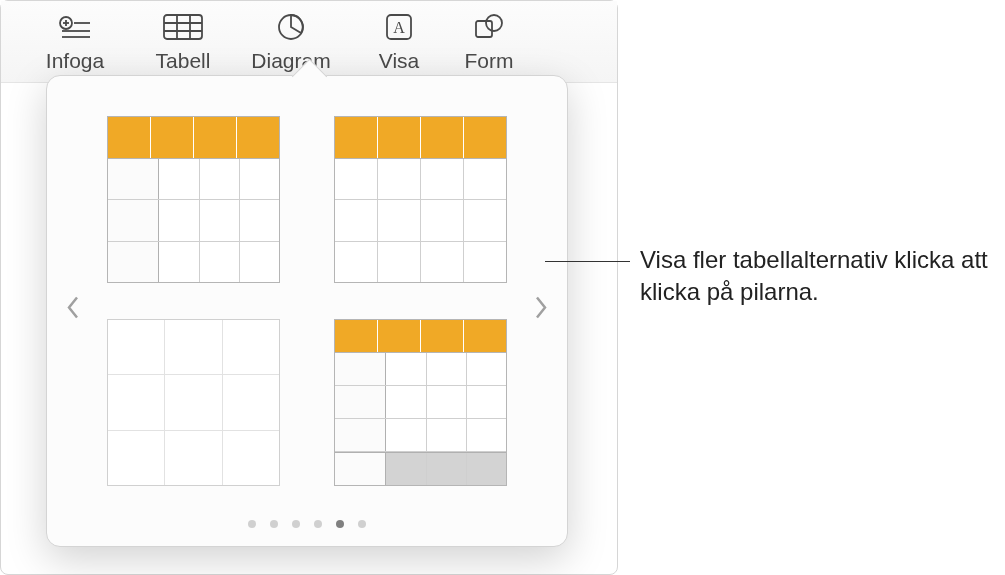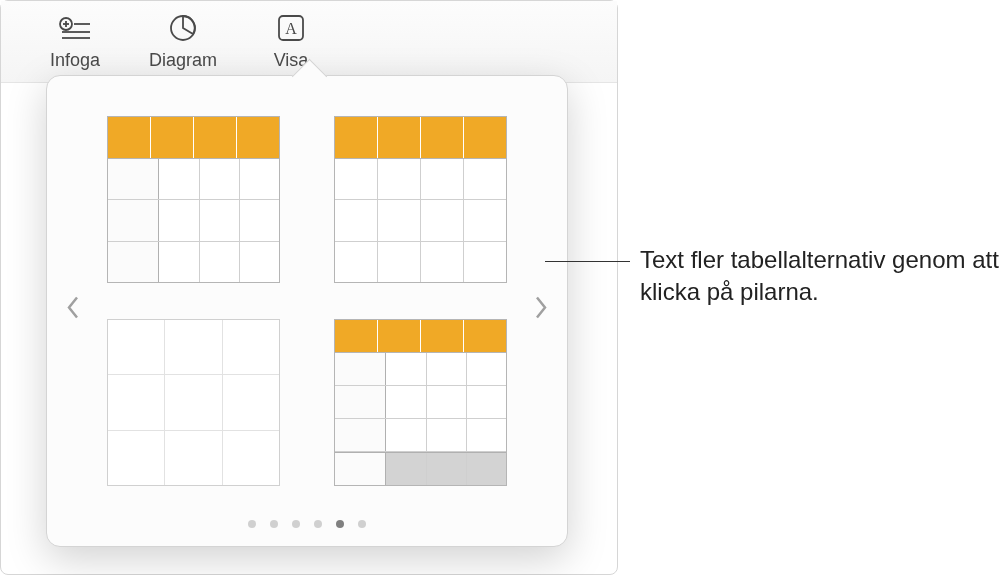--- a/index.html
+++ b/index.html
@@ -42,21 +42,21 @@
       color: #4a4a4a;
       position: relative;
     }
     .tool .icon-wrap {
       height: 32px;
       display: flex;
       align-items: center;
       justify-content: center;
     }
     .tool .label {
-      font-size: 18px;
+      font-size: 21px;
       color: #4a4a4a;
       margin-top: 6px;
       font-weight: 400;
     }
     .popover {
       position: absolute;
       top: 74px;
       left: 45px;
       width: 522px;
       height: 472px;
@@ -194,35 +194,56 @@
           <line x1="5" y1="8" x2="11" y2="8" stroke="#4a4a4a" stroke-width="1.8"></line>
           <line x1="16" y1="8" x2="32" y2="8" stroke="#4a4a4a" stroke-width="1.8"></line>
           <line x1="4" y1="16" x2="32" y2="16" stroke="#4a4a4a" stroke-width="1.8"></line>
           <line x1="4" y1="22" x2="32" y2="22" stroke="#4a4a4a" stroke-width="1.8"></line>
         </svg>
       </div>
       <div class="label">Infoga</div>
     </div>
     <div class="tool">
       <div class="icon-wrap">
+        <svg width="40" height="26" viewBox="0 0 40 26">
+          <rect x="1" y="1" width="38" height="24" rx="3" fill="none" stroke="#4a4a4a" stroke-width="1.8"></rect>
+          <line x1="1" y1="9" x2="39" y2="9" stroke="#4a4a4a" stroke-width="1.8"></line>
+          <line x1="1" y1="17" x2="39" y2="17" stroke="#4a4a4a" stroke-width="1.8"></line>
+          <line x1="14" y1="1" x2="14" y2="25" stroke="#4a4a4a" stroke-width="1.8"></line>
+          <line x1="27" y1="1" x2="27" y2="25" stroke="#4a4a4a" stroke-width="1.8"></line>
+        </svg>
+      </div>
+      <div class="label">Tabell</div>
+    </div>
+    <div class="tool">
+      <div class="icon-wrap">
         <svg width="28" height="28" viewBox="0 0 28 28">
           <circle cx="14" cy="14" r="12" fill="none" stroke="#4a4a4a" stroke-width="1.8"></circle>
           <path d="M14 2 A12 12 0 0 1 24 20 L14 14 Z" fill="none" stroke="#4a4a4a" stroke-width="1.8"></path>
         </svg>
       </div>
       <div class="label">Diagram</div>
     </div>
     <div class="tool">
       <div class="icon-wrap">
         <svg width="28" height="28" viewBox="0 0 28 28">
           <rect x="2" y="2" width="24" height="24" rx="4" fill="none" stroke="#4a4a4a" stroke-width="1.8"></rect>
           <text x="14" y="20" font-size="16" text-anchor="middle" fill="#4a4a4a" font-family="serif">A</text>
         </svg>
       </div>
       <div class="label">Visa</div>
+    </div>
+    <div class="tool" style="width:72px">
+      <div class="icon-wrap">
+        <svg width="30" height="28" viewBox="0 0 30 28">
+          <rect x="2" y="8" width="16" height="16" rx="2" fill="none" stroke="#4a4a4a" stroke-width="1.8"></rect>
+          <circle cx="20" cy="10" r="8" fill="none" stroke="#4a4a4a" stroke-width="1.8"></circle>
+        </svg>
+      </div>
+      <div class="label">Form</div>
     </div>
   </div>
 
   <div class="popover">
     <div class="popover-body">
       <div class="nav-arrow nav-left">
         <svg width="16" height="28" viewBox="0 0 16 28">
             <polyline points="12,4 4,14 12,24" fill="none" stroke="#a0a0a0" stroke-width="2.5"></polyline>
           </svg>
       </div>
@@ -342,13 +363,13 @@
         <div class="dot"></div>
         <div class="dot"></div>
         <div class="dot active"></div>
         <div class="dot"></div>
       </div>
     </div>
   </div>
 </div>
 
 <div class="callout-line"></div>
-<div class="callout-text">Text fler tabellalternativ genom att klicka på pilarna.</div>
+<div class="callout-text">Visa fler tabellalternativ klicka att klicka på pilarna.</div>
 
 </body></html>

